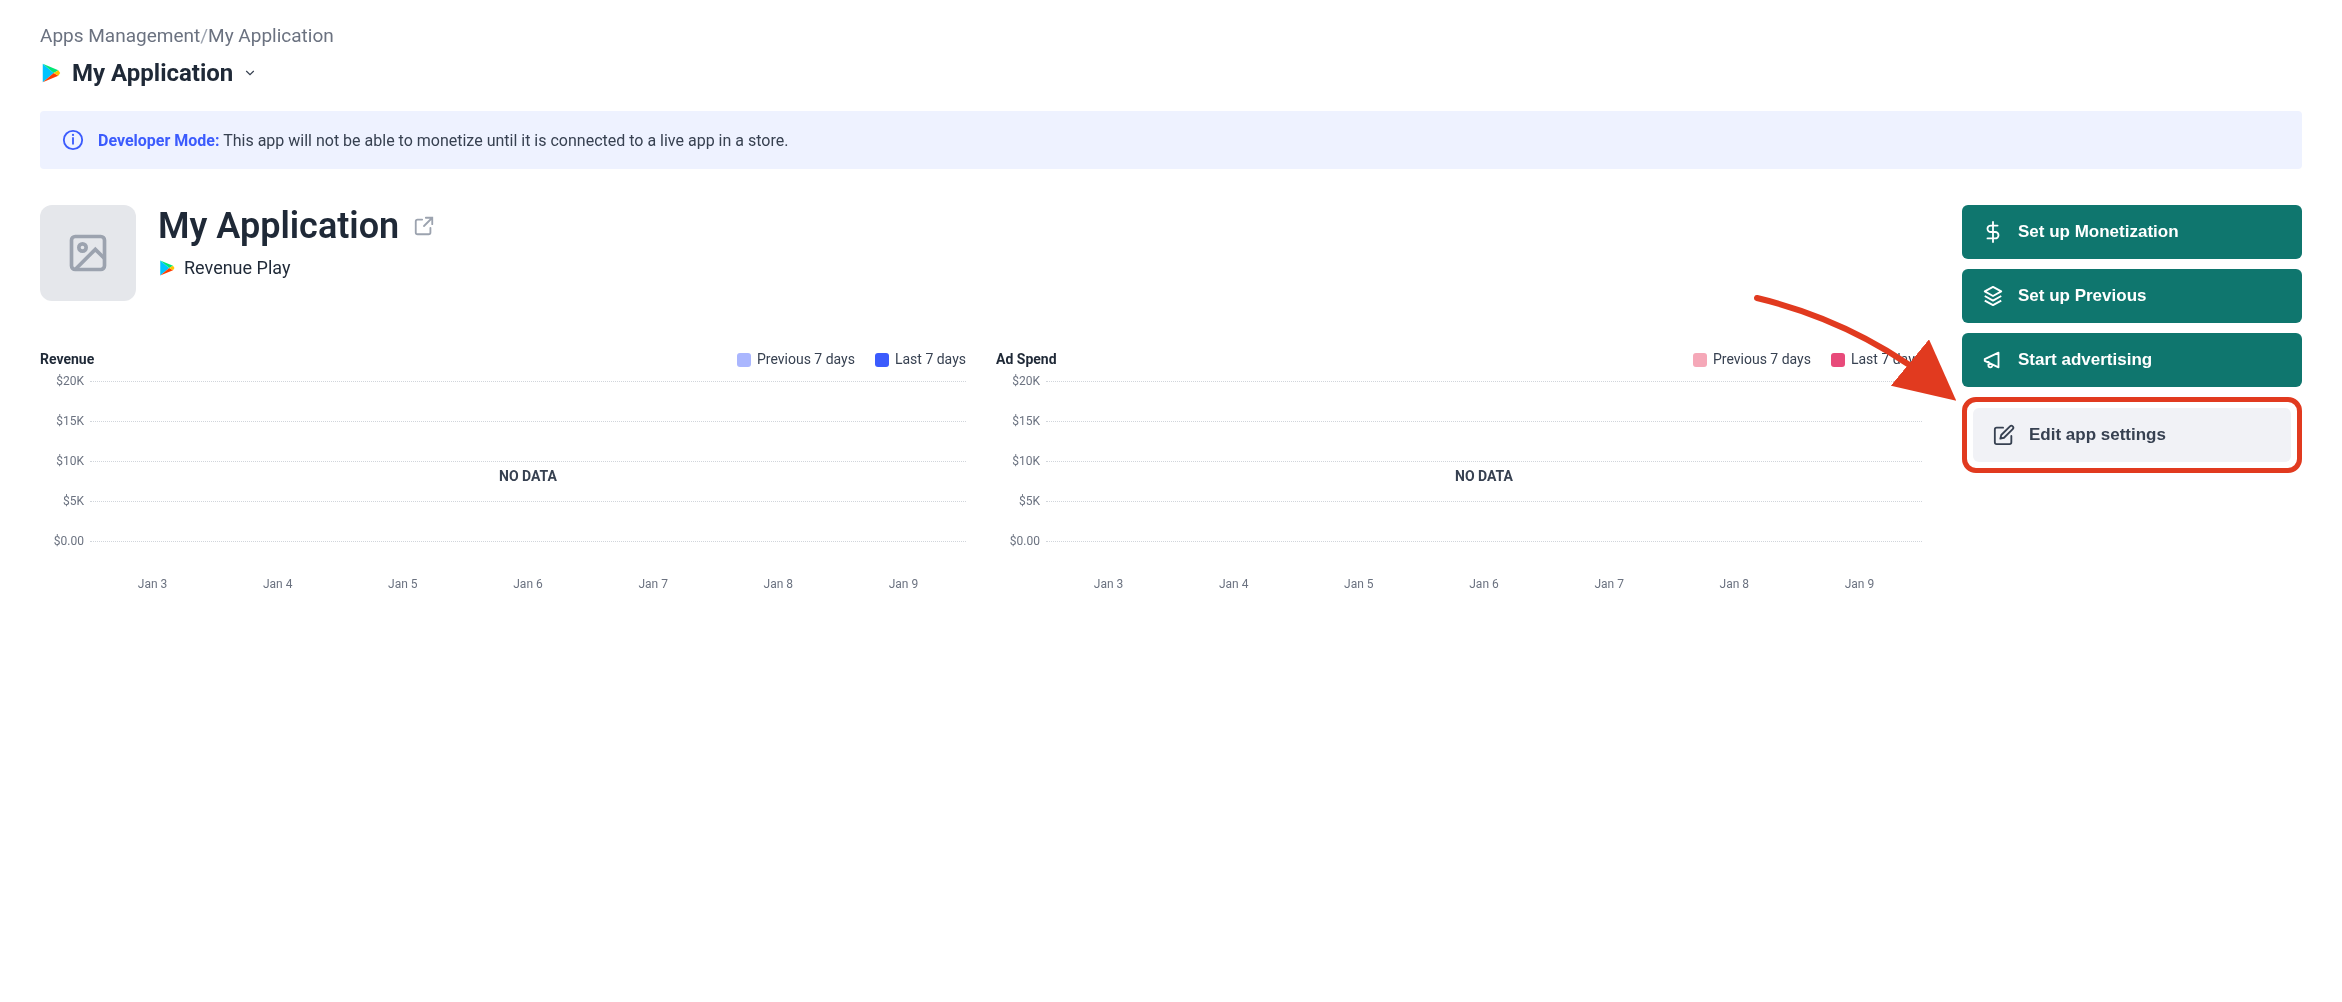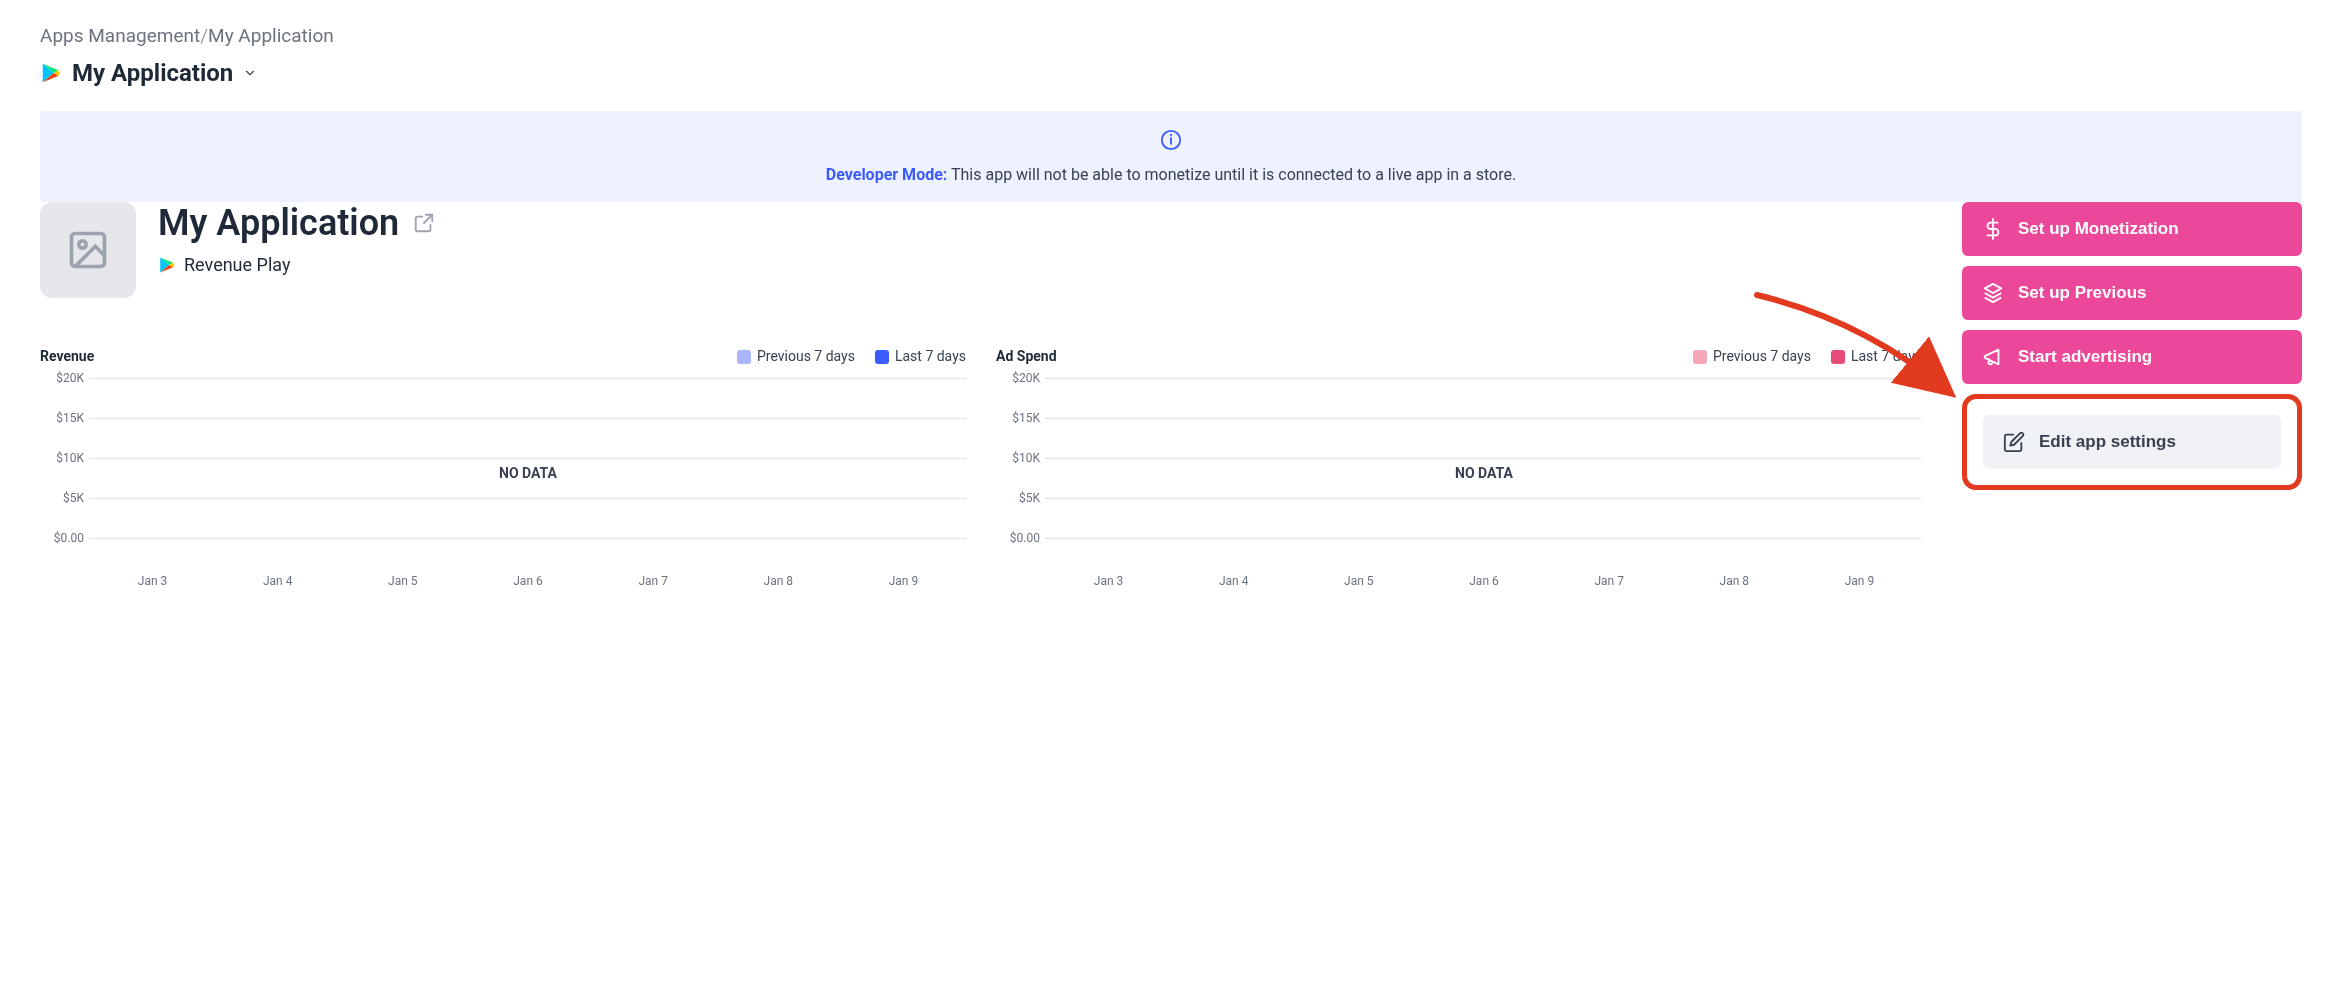--- a/index.html
+++ b/index.html
@@ -32,61 +32,61 @@
 
   .banner {
     background: #eef2ff;
     border-radius: 4px;
     padding: 18px 22px;
     display: flex;
     align-items: center;
     gap: 14px;
     font-size: 16px;
     color: #374151;
-    flex-direction: column;
+    margin-bottom: 36px;
   }
   .banner .icon { color: #3b5bfd; flex-shrink: 0; }
   .banner .mode { color: #3b5bfd; font-weight: 700; }
 
   .main-row { display: flex; gap: 40px; align-items: flex-start; }
   .main-left { flex: 1; }
   .main-right { width: 340px; flex-shrink: 0; position: relative; }
 
   .app-header { display: flex; gap: 22px; align-items: flex-start; margin-bottom: 50px; }
   .app-thumb {
     width: 96px; height: 96px; border-radius: 12px; background: #e5e7eb;
     display: flex; align-items: center; justify-content: center; color: #9ca3af;
   }
   .app-meta h1 { font-size: 36px; font-weight: 600; display: flex; align-items: center; gap: 14px; }
   .ext-icon { color: #9ca3af; }
   .store-row { display: flex; align-items: center; gap: 8px; margin-top: 10px; font-size: 18px; }
 
   .btn {
     width: 100%;
-    background: #ec4899;
+    background: #0f766e;
     color: #fff;
     border: none;
     border-radius: 6px;
     padding: 16px 20px;
     font-size: 17px;
     font-weight: 600;
     display: flex;
     align-items: center;
     gap: 14px;
     cursor: pointer;
     margin-bottom: 10px;
   }
   .btn.secondary {
     background: #f1f2f6;
     color: #374151;
   }
   .highlight-box {
     border: 5px solid #e13a1f;
     border-radius: 14px;
-    padding: 16px;
+    padding: 6px;
     margin-top: 4px;
   }
   .highlight-box .btn { margin-bottom: 0; }
 
   .arrow {
     position: absolute;
     left: -210px;
     top: 88px;
     pointer-events: none;
   }

